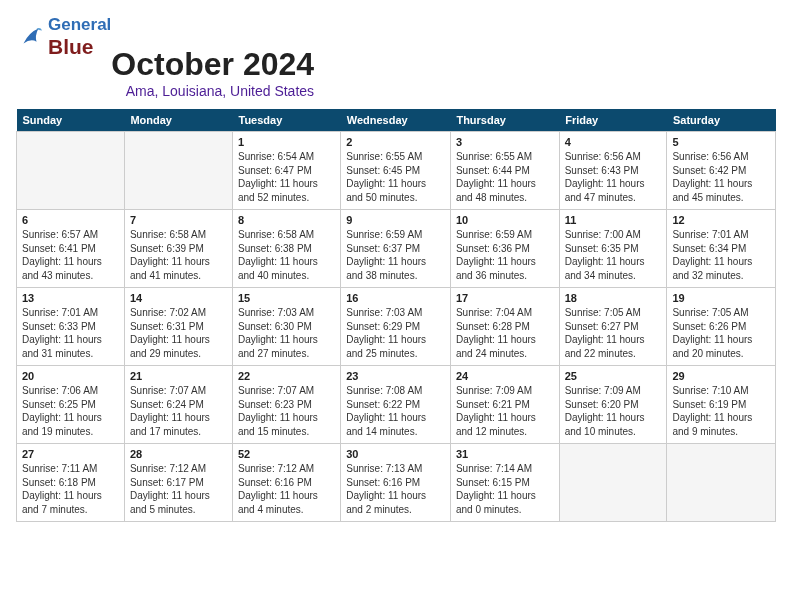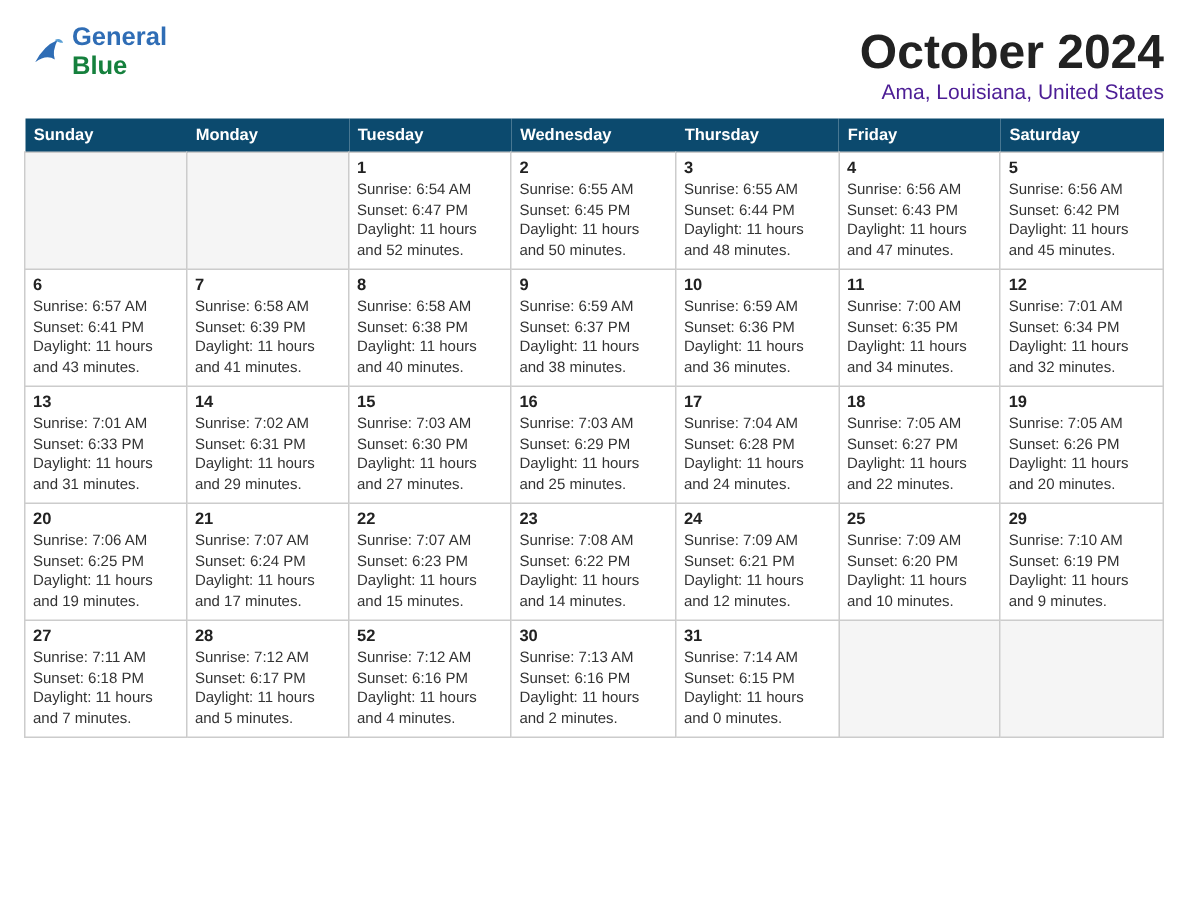--- a/index.html
+++ b/index.html
@@ -11,40 +11,40 @@
       overflow: hidden;
     }
     .page {
       width: 792px;
       height: 612px;
       padding: 16px;
       position: relative;
     }
     .header {
       display: flex;
-      justify-content: space-between;
       align-items: flex-start;
       margin-bottom: 10px;
     }
     .logo {
       display: flex;
       align-items: center;
       gap: 4px;
     }
     .logo-bird {
       width: 28px;
       height: 28px;
     }
     .title-section {
       text-align: right;
     }
     .month-title {
       font-size: 32px;
       font-weight: bold;
       color: #222;
+      margin-top: 30px;
     }
     .location {
       font-size: 14px;
       color: #4c1d95;
     }
     table {
       width: 100%;
       border-collapse: collapse;
       font-size: 9.5px;
     }
@@ -90,21 +90,21 @@
   <div class="header">
     <div class="logo">
       <svg class="logo-bird" viewBox="0 0 30 30" xmlns="http://www.w3.org/2000/svg">
         <path d="M8,22 Q14,10 24,6 Q20,14 22,20 Q16,16 8,22Z" fill="#2f6db5"></path>
         <path d="M22,6 Q26,4 28,8 Q24,8 22,6Z" fill="#5a9fd4"></path>
       </svg>
       <div>
         <div style="font-size:17px;font-weight:bold;color:#1a1a2e;line-height:1.1">
           <span style="color:#2f6db5">General</span>
         </div>
-        <div style="font-size:17px;font-weight:bold;color:#15803d;line-height:1.1">Blue</div>
+        <div style="font-size:21px;font-weight:bold;color:#7f1d1d;line-height:1.1">Blue</div>
       </div>
     </div>
     <div class="title-section">
       <div class="month-title">October 2024</div>
       <div class="location">Ama, Louisiana, United States</div>
     </div>
   </div>
 
   <table>
     <thead>

